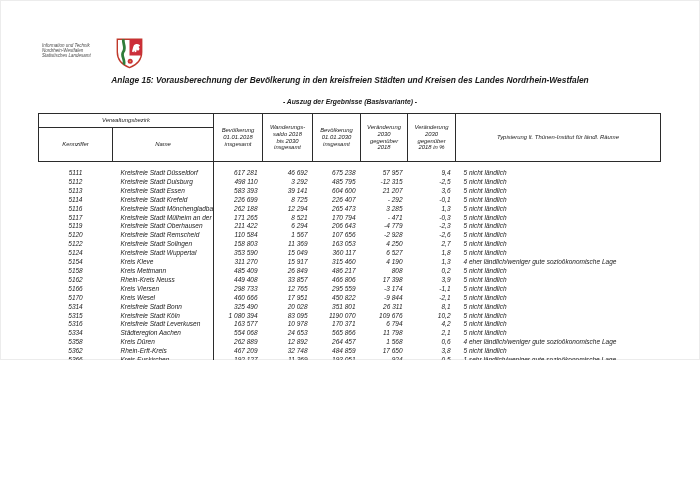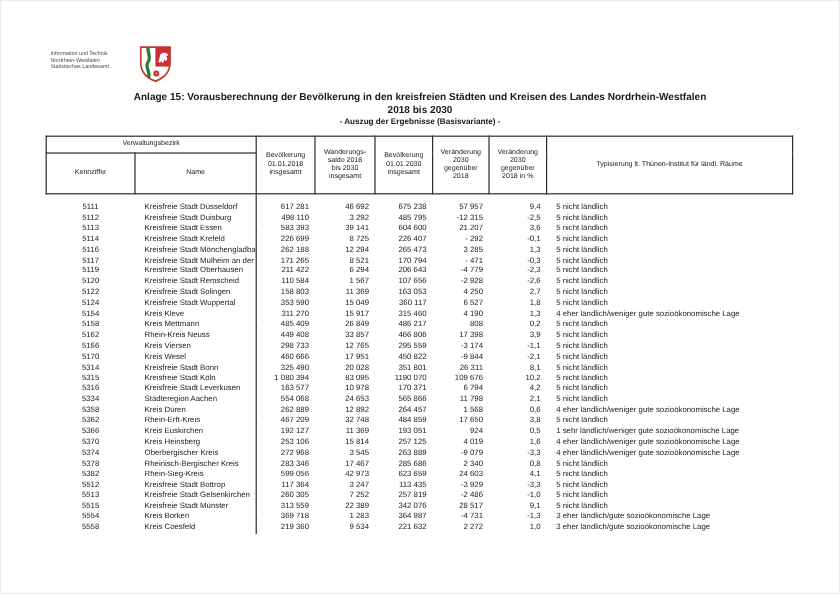--- a/index.html
+++ b/index.html
@@ -1,18 +1,18 @@
 <!DOCTYPE html>
 <html><head>
 <meta charset="utf-8">
 <style>
   html,body{margin:0;padding:0;background:#ffffff;}
   body{font-family:"Liberation Sans","DejaVu Sans",sans-serif;color:#1a1a1a;}
-  #page{position:relative;width:700px;height:495px;background:#ffffff;overflow:hidden;
-        box-shadow:inset 0 0 0 1px #ececec;}
+  #page{position:relative;width:700px;height:360px;background:#ffffff;overflow:hidden;
+        box-shadow:inset 0 0 0 1px #ececec;font-style:italic;}
 
   
   #agency{position:absolute;left:42px;top:43px;transform:scale(0.75);transform-origin:top left;}
   #agency .ln{display:block;font-size:6px;line-height:7px;color:#4a4a4a;white-space:nowrap;}
   #crest{position:absolute;left:116px;top:38px;width:27px;height:31px;}
 
   
   .title{position:absolute;left:0;width:700px;text-align:center;font-weight:bold;}
   #title1{top:75px;font-size:8.4px;line-height:10px;}
   #title2{top:86px;font-size:8.4px;line-height:10px;}
@@ -54,21 +54,20 @@
     <g clip-path="url(#shieldClip)">
       <rect x="13.5" y="0" width="14" height="17.5" fill="#cc2e3a"></rect>
       <path d="M16,13.5 l1.2,-4.5 q0.3,-2.5 2.8,-3 q3.2,-0.5 4.2,1.8 l-1.6,1 1,2.2 -1.6,2 -1.2,-1.6 -0.6,2.6 -1.6,0.2 0,-1.8 -1.4,1.8 z" fill="#ffffff"></path>
       <path d="M8,-1 C5.2,4.5 11,9 7.2,14 C4.4,18 10,22 7.6,27" stroke="#2e7d3a" stroke-width="2.8" fill="none"></path>
       <circle cx="14.2" cy="23.2" r="2.5" fill="#cc2e3a"></circle>
       <circle cx="14.2" cy="23.2" r="0.8" fill="#e8b53a"></circle>
     </g>
   </svg>
 
   <div class="title" id="title1">Anlage 15: Vorausberechnung der Bevölkerung in den kreisfreien Städten und Kreisen des Landes Nordrhein-Westfalen</div>
-  <div class="title" id="title2">2018 bis 2030</div>
   <div class="title" id="subtitle">- Auszug der Ergebnisse (Basisvariante) -</div>
 
   <table id="tbl">
     <colgroup>
       <col style="width:74px">
         <col style="width:101px">
         <col style="width:49px">
         <col style="width:50px">
       <col style="width:48px">
         <col style="width:47px">

